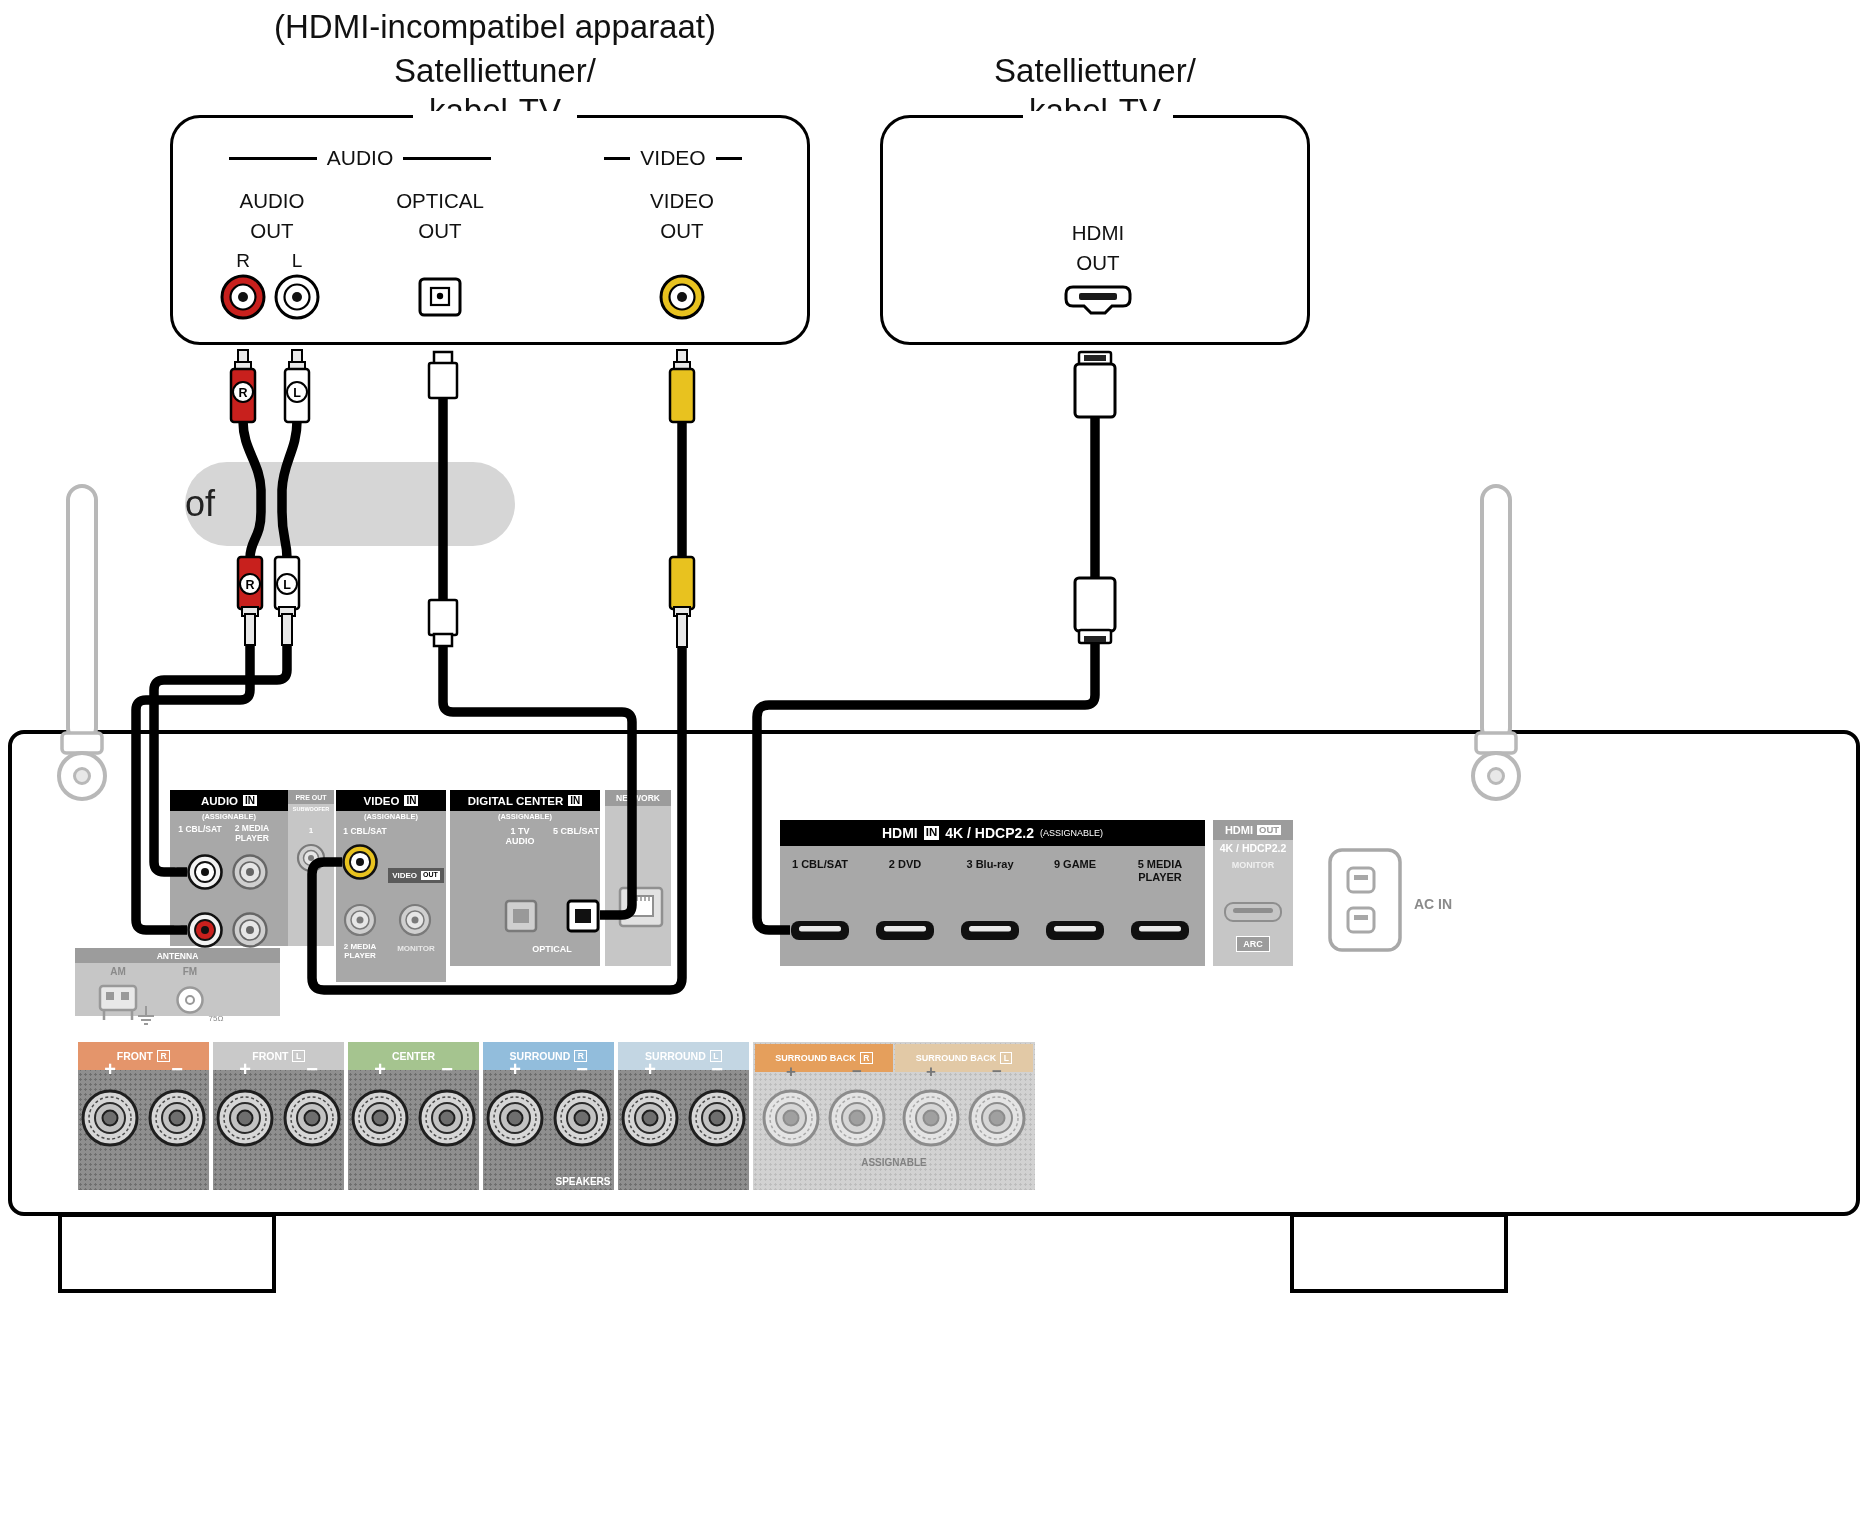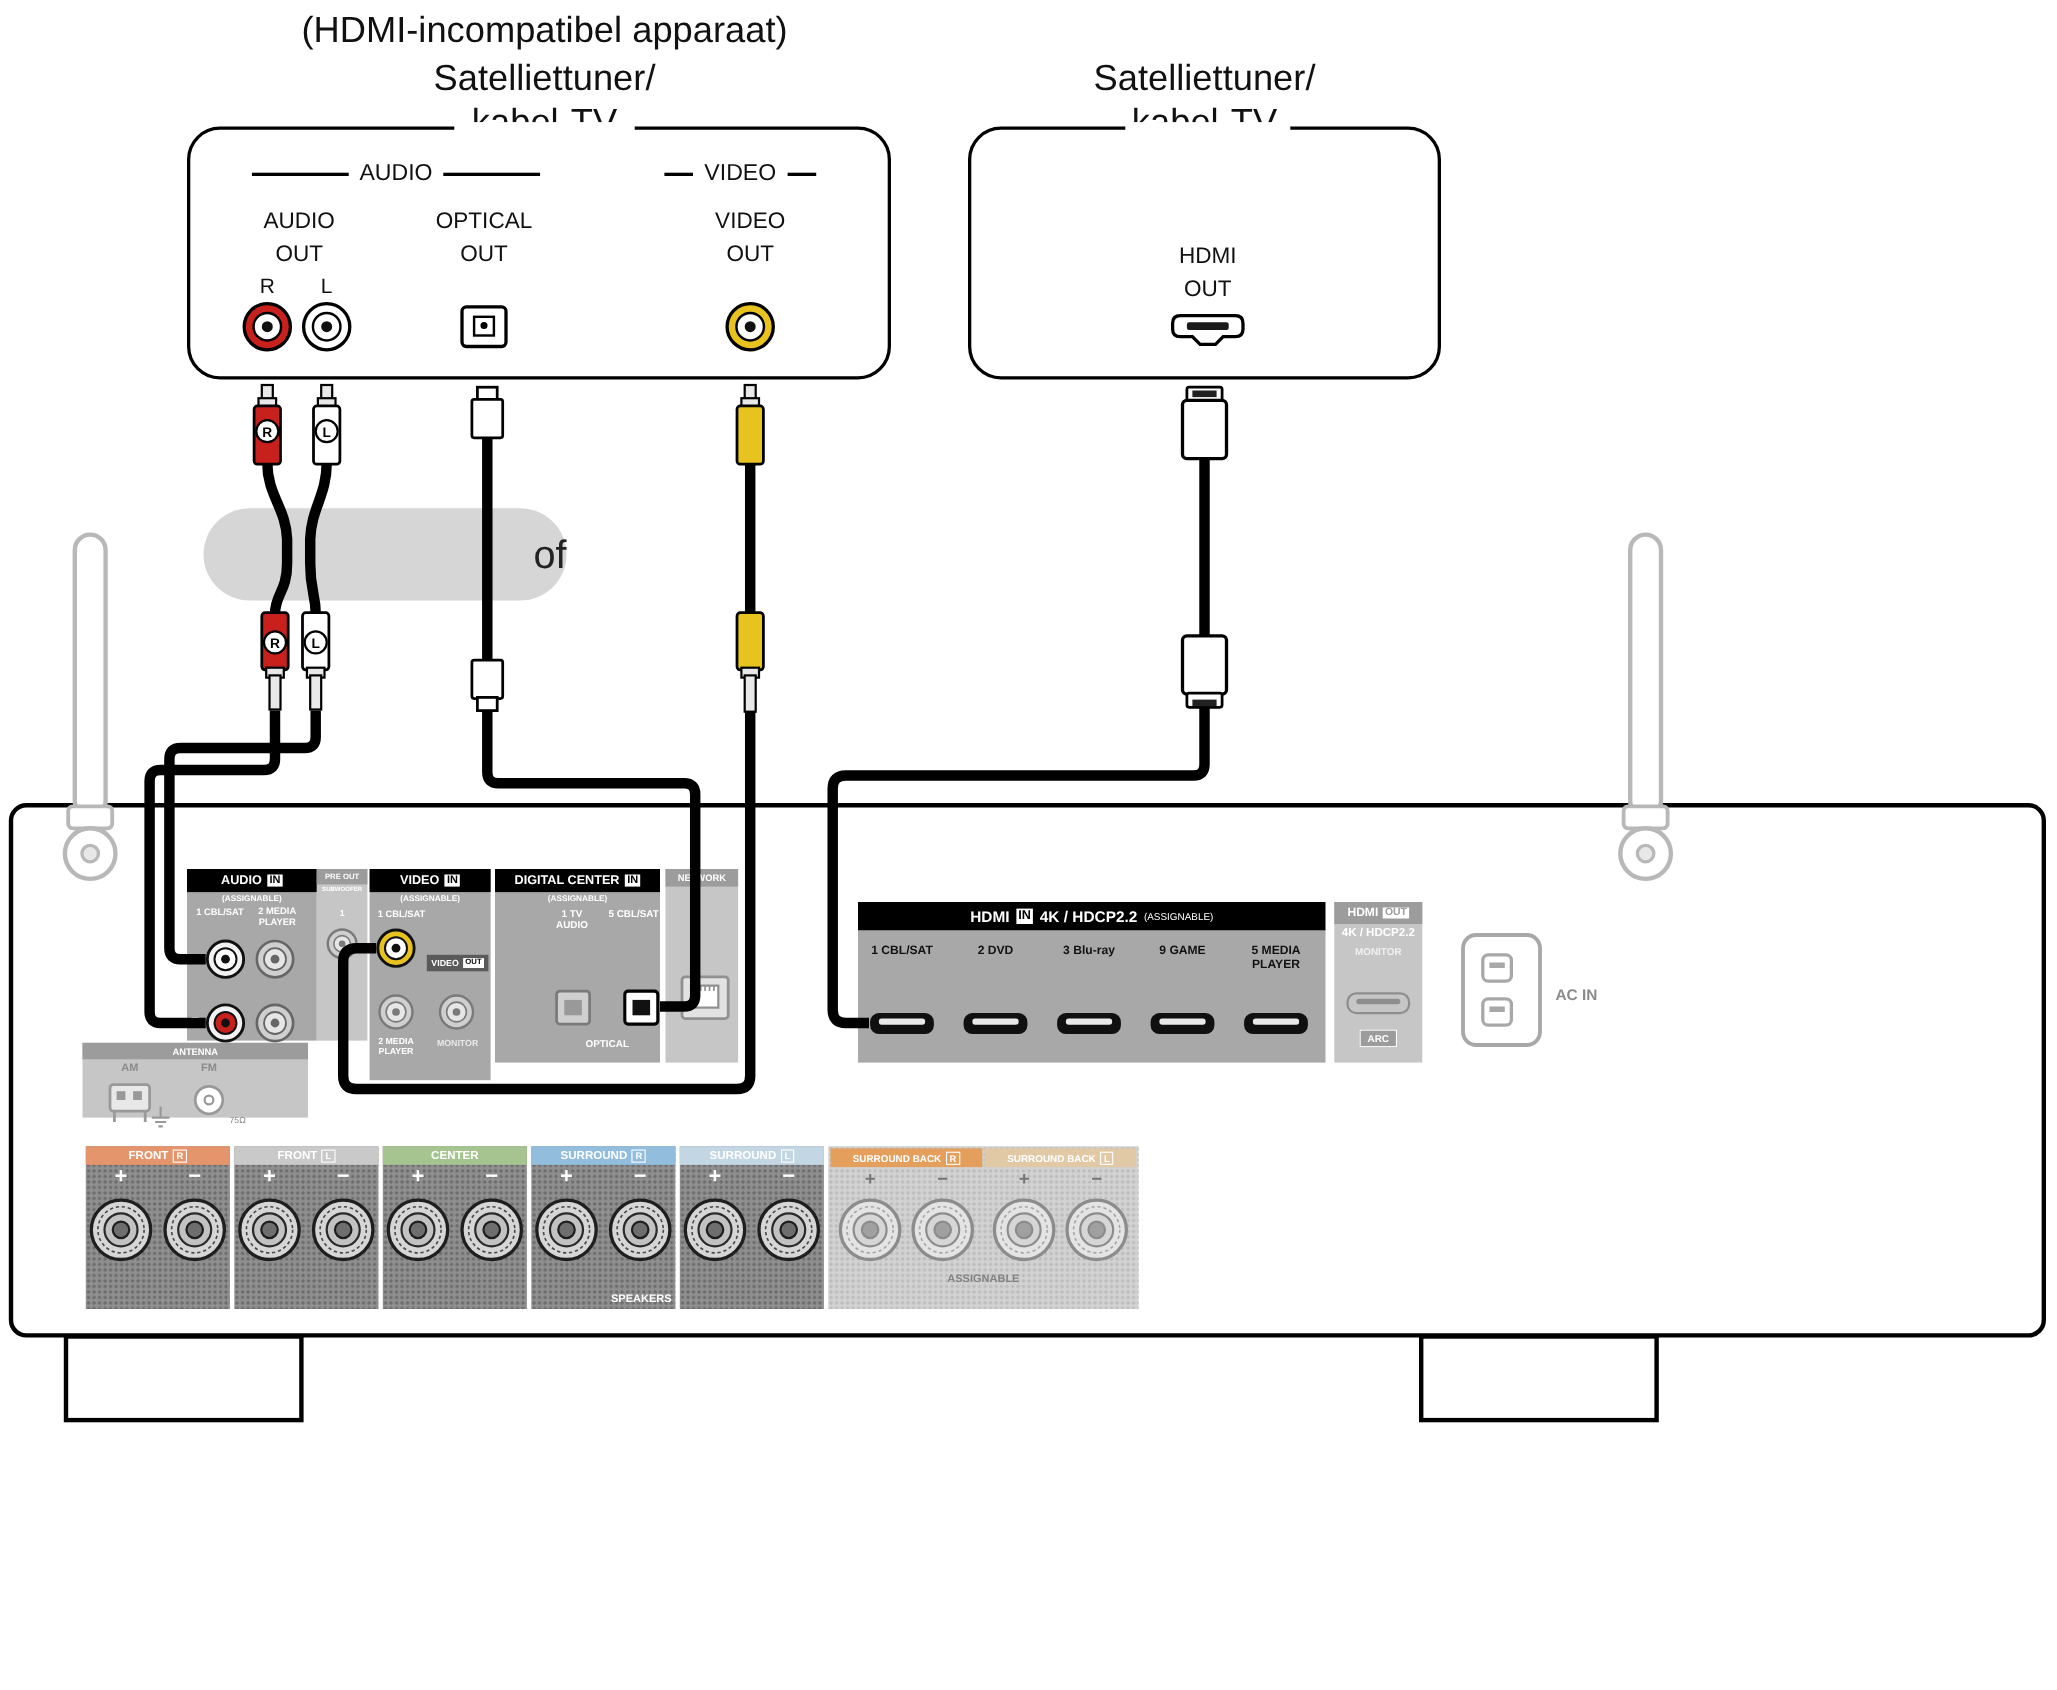--- a/index.html
+++ b/index.html
@@ -5,32 +5,32 @@
 *{margin:0;padding:0;box-sizing:border-box}
 html,body{background:#fff}
 #stage{position:relative;width:1870px;height:1536px;background:#fff;font-family:"Liberation Sans",sans-serif;overflow:hidden}
 .s{position:absolute}
 .z1{z-index:1}.z2{z-index:2}.z3{z-index:3}.z4{z-index:4}.z5{z-index:5}.z6{z-index:6}
 .ctr{text-align:center}
 .w{color:#fff;font-weight:bold;text-align:center}
 .box{border:3.5px solid #000;border-radius:30px;background:#fff}
 .grp{display:flex;align-items:center;justify-content:center;gap:10px;font-size:21px;color:#111}
 .rule{height:3px;background:#000}
-.pill{border-radius:44px;display:flex;align-items:center;justify-content:flex-end;font-size:36px;color:#222}
+.pill{border-radius:44px;display:flex;align-items:center;justify-content:flex-start;font-size:36px;color:#222}
 .rbody{border:4px solid #000;border-radius:16px;background:#fff}
 .foot{border:4px solid #000;background:#fff}
 .panel{background:#a8a8a8}
 .panelG{background:#c6c6c6}
 .bar{background:#000;color:#fff;font-weight:bold;display:flex;align-items:center;justify-content:center;gap:5px}
 .barG{background:#9c9c9c;color:#fff;font-weight:bold;display:flex;align-items:center;justify-content:center;gap:4px}
 .chip{background:#fff;color:#000;padding:0 2px;line-height:1.15;font-weight:bold}
 .chipG{background:#fff;color:#9c9c9c;padding:0 2px;line-height:1.15;font-weight:bold}
 .mesh{background-color:#8f8f8f;background-image:radial-gradient(#6e6e6e 1.3px,transparent 1.4px);background-size:5px 5px}
 .meshL{background-color:#d2d2d2;background-image:radial-gradient(#bdbdbd 1.3px,transparent 1.4px);background-size:5px 5px}
-.sbar{height:17px;display:flex;align-items:center;justify-content:center;gap:4px;color:#fff;font-weight:bold;font-size:10.5px}
+.sbar{height:28px;display:flex;align-items:center;justify-content:center;gap:4px;color:#fff;font-weight:bold;font-size:10.5px}
 .sbadge{border:1.5px solid #fff;padding:0 2.5px;font-size:8.5px;line-height:10px}
 .pm{transform:translateX(-50%);color:#fff;font-weight:bold;font-size:20px}
 .pmg{transform:translateX(-50%);color:#777;font-weight:bold;font-size:17px}
 .gray{color:#8a8a8a}
 .blk{color:#111}
 </style>
 </head>
 <body>
 
 <div id="stage">

